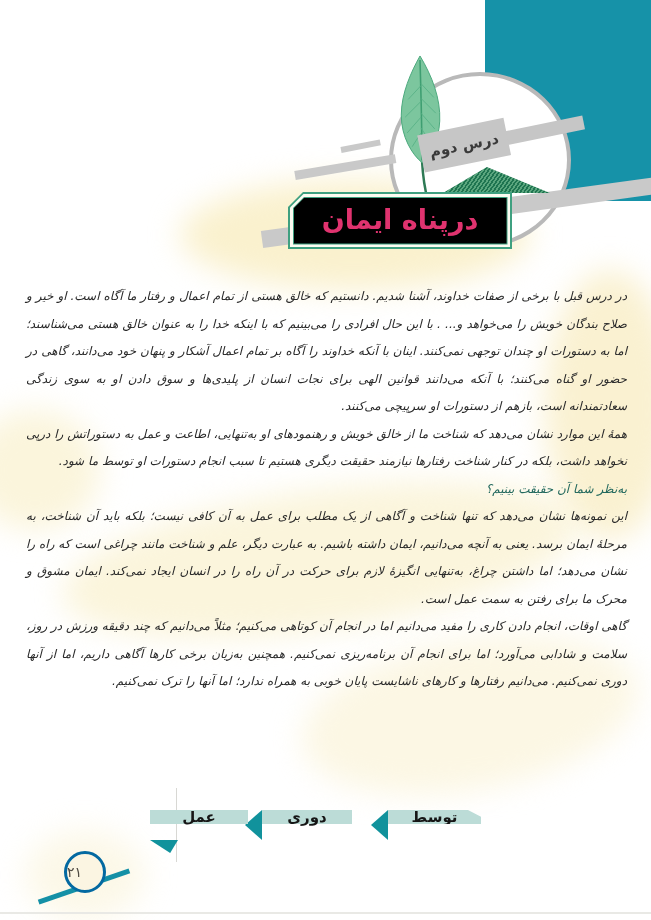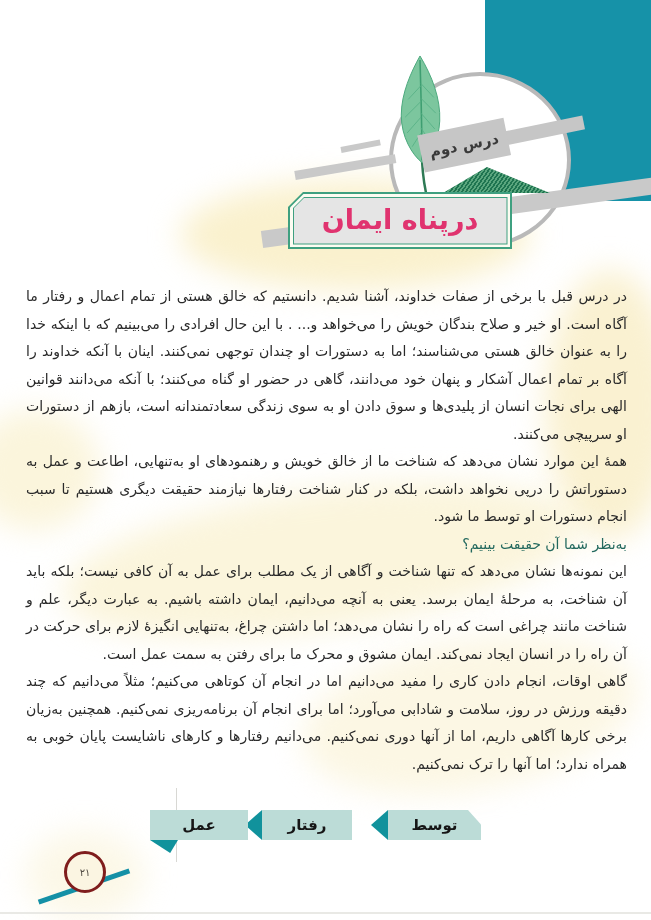--- a/index.html
+++ b/index.html
@@ -40,36 +40,36 @@
   #roof {
     position:absolute; left:443px; top:167px; width:107px; height:26px; z-index:6;
     background:repeating-linear-gradient(125deg,#1e7450 0 1.6px,#5aa67e 1.6px 3.2px);
     clip-path:polygon(0 100%, 41% 0, 100% 100%);
   }
   #title-box { position:absolute; left:288px; top:192px; width:224px; height:57px; z-index:7; }
   .tb { position:absolute; }
   #tb1 { inset:0;     background:#3fa080; clip-path:polygon(15px 0,100% 0,100% 100%,0 100%,0 15px); }
   #tb2 { inset:2px;   background:#fdfcf2; clip-path:polygon(13.5px 0,100% 0,100% 100%,0 100%,0 13.5px); }
   #tb3 { inset:4.5px; background:#3fa080; clip-path:polygon(12px 0,100% 0,100% 100%,0 100%,0 12px); }
-  #tb4 { inset:5.5px; background:#e5e5e5; clip-path:polygon(11px 0,100% 0,100% 100%,0 100%,0 11px);
+  #tb4 { inset:5.5px; background:#000000; clip-path:polygon(11px 0,100% 0,100% 100%,0 100%,0 11px);
          display:flex; align-items:center; justify-content:center; }
   #lesson-title { font-size:27px; font-weight:700; color:#e0336f; direction:rtl; padding-bottom:3px; }
 
   
   #body-text {
     position:absolute; left:26px; right:24px; top:283px; z-index:2;
     direction:rtl; text-align:justify;
-    font-size:14px; line-height:27.5px; color:#2a2a2a;
+    font-size:12px; line-height:27.5px; color:#2a2a2a;font-style:italic;
   }
   #body-text p { margin:0; }
   #body-text p.question { color:#23695e; }
 
   
   .step-box {
-    position:absolute; top:810px; height:30px; background:#bcdcd7; z-index:2;
+    position:absolute; top:810px; height:14px; background:#bcdcd7; z-index:2;
     display:flex; align-items:center; justify-content:center;
     font-size:15px; font-weight:700; color:#161616; direction:rtl;
   }
   #box-shenakht { left:388px; width:93px; clip-path:polygon(0 0, 86% 0, 100% 48%, 100% 100%, 0 100%); }
   #box-iman     { left:262px; width:90px; }
   #box-amal     { left:150px; width:98px; }
   .step-arrow {
     position:absolute; top:810px; width:17px; height:30px; background:#11929c;
     clip-path:polygon(100% 0,100% 100%,0 50%); z-index:2;
   }
@@ -81,23 +81,23 @@
   }
   #fold-line { position:absolute; left:176px; top:788px; width:1px; height:74px; background:#d8d8d4; z-index:1; }
 
   
   #pagenum-line {
     position:absolute; left:36px; top:884px; width:96px; height:5px;
     background:#1490a6; transform:rotate(-19deg); z-index:1;
   }
   #pagenum-badge {
     position:absolute; left:64px; top:851px; width:42px; height:42px; box-sizing:border-box;
-    border:3px solid #7f1d1d; border-radius:50%; background:#fbf5e2; z-index:2;
-    display:flex; align-items:center; justify-content:center;
-    font-size:10px; color:#4f4a42;
+    border:3px solid #0369a1; border-radius:50%; background:#fbf5e2; z-index:2;
+    display:flex; align-items:center; justify-content:flex-start;
+    font-size:14px; color:#4f4a42;
   }
   #scan-edge { position:absolute; left:0; right:0; top:912px; height:2px; background:#e9e9e5; z-index:0; }
 </style>
 </head>
 <body>
 
 <div id="page">
 
   <div class="wash" id="wash-top"></div>
   <div class="wash" id="wash-right"></div>
@@ -146,21 +146,21 @@
 
   <div id="fold-line"></div>
 
   <div class="step-arrow" id="arrow-shenakht"></div>
   <div class="step-box" id="box-shenakht">
     <span>توسط</span>
   </div>
 
   <div class="step-arrow" id="arrow-iman"></div>
   <div class="step-box" id="box-iman">
-    <span>رفتار</span>
+    <span>دوری</span>
   </div>
 
   <div class="step-box" id="box-amal">
     <span>عمل</span>
   </div>
   <div id="wedge-amal"></div>
 
   <div id="pagenum-line"></div>
   <div id="pagenum-badge">
     <span>۲۱</span>

